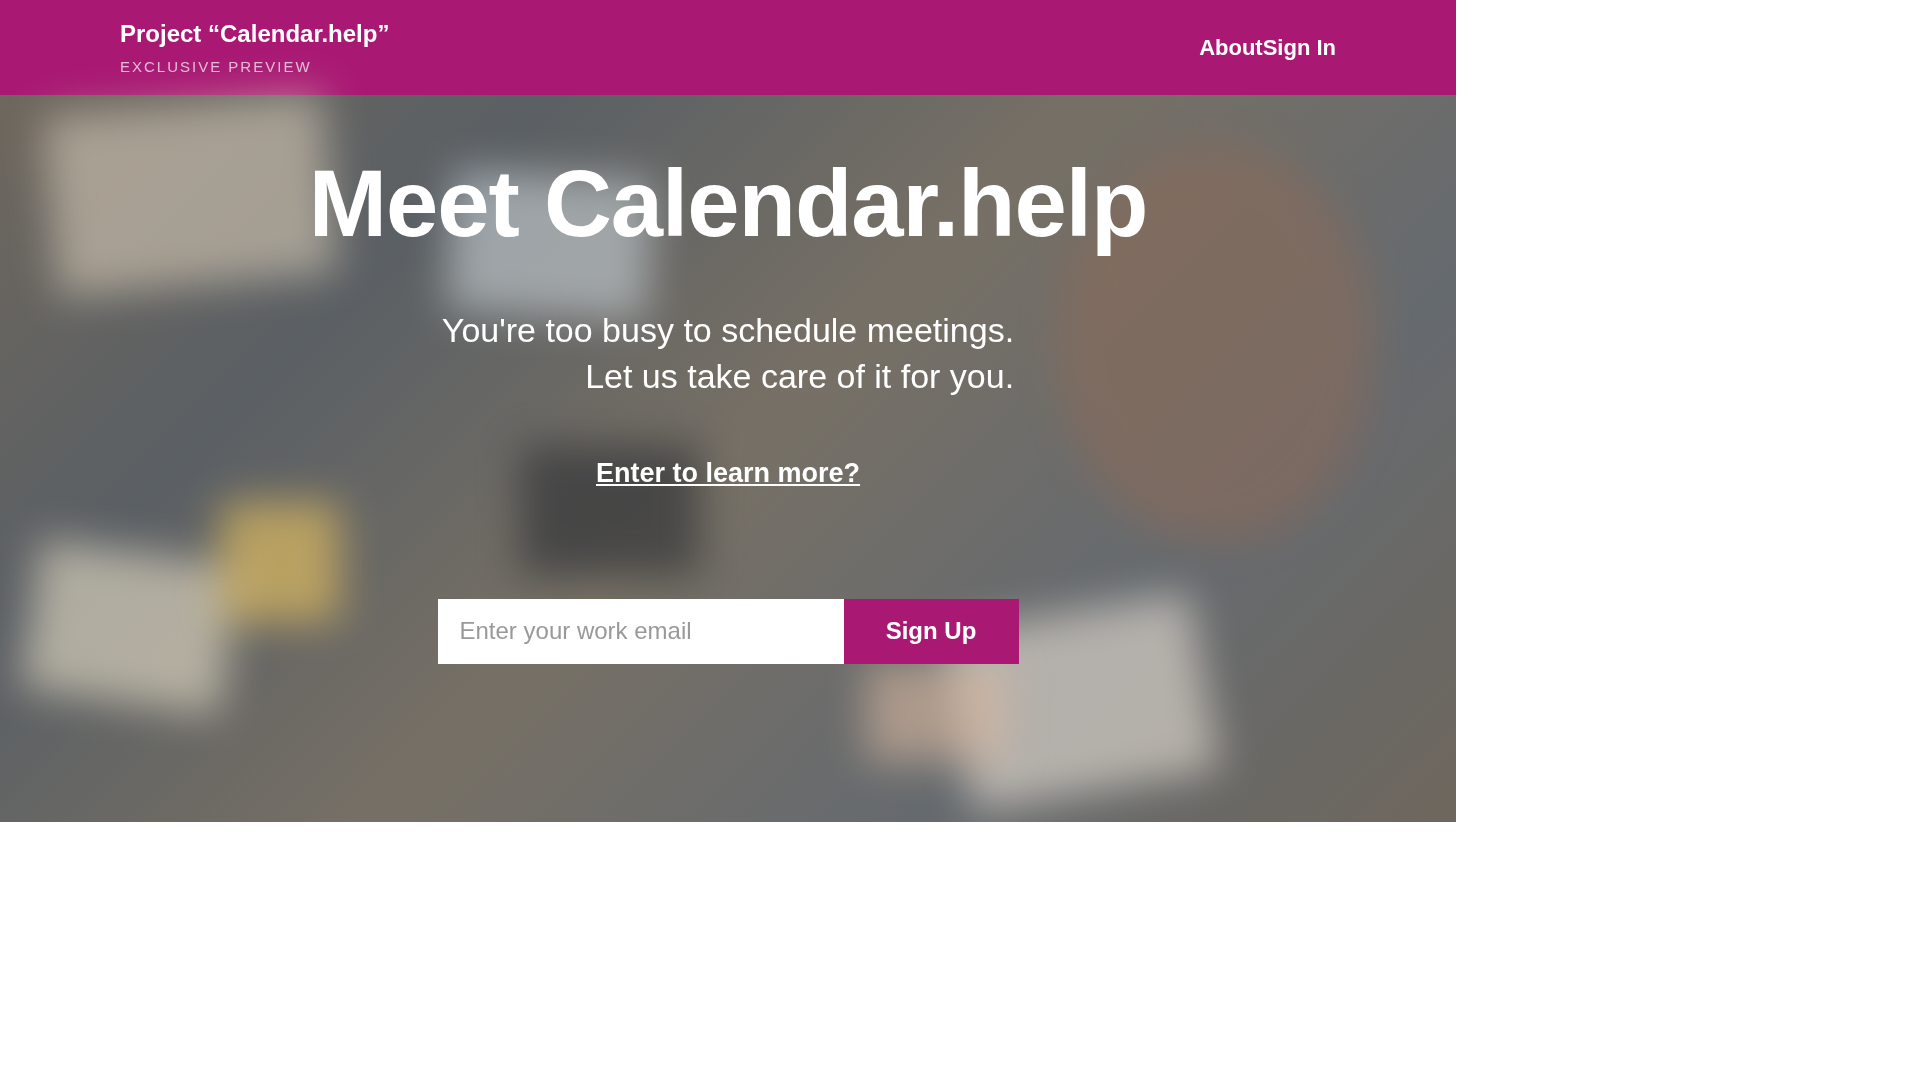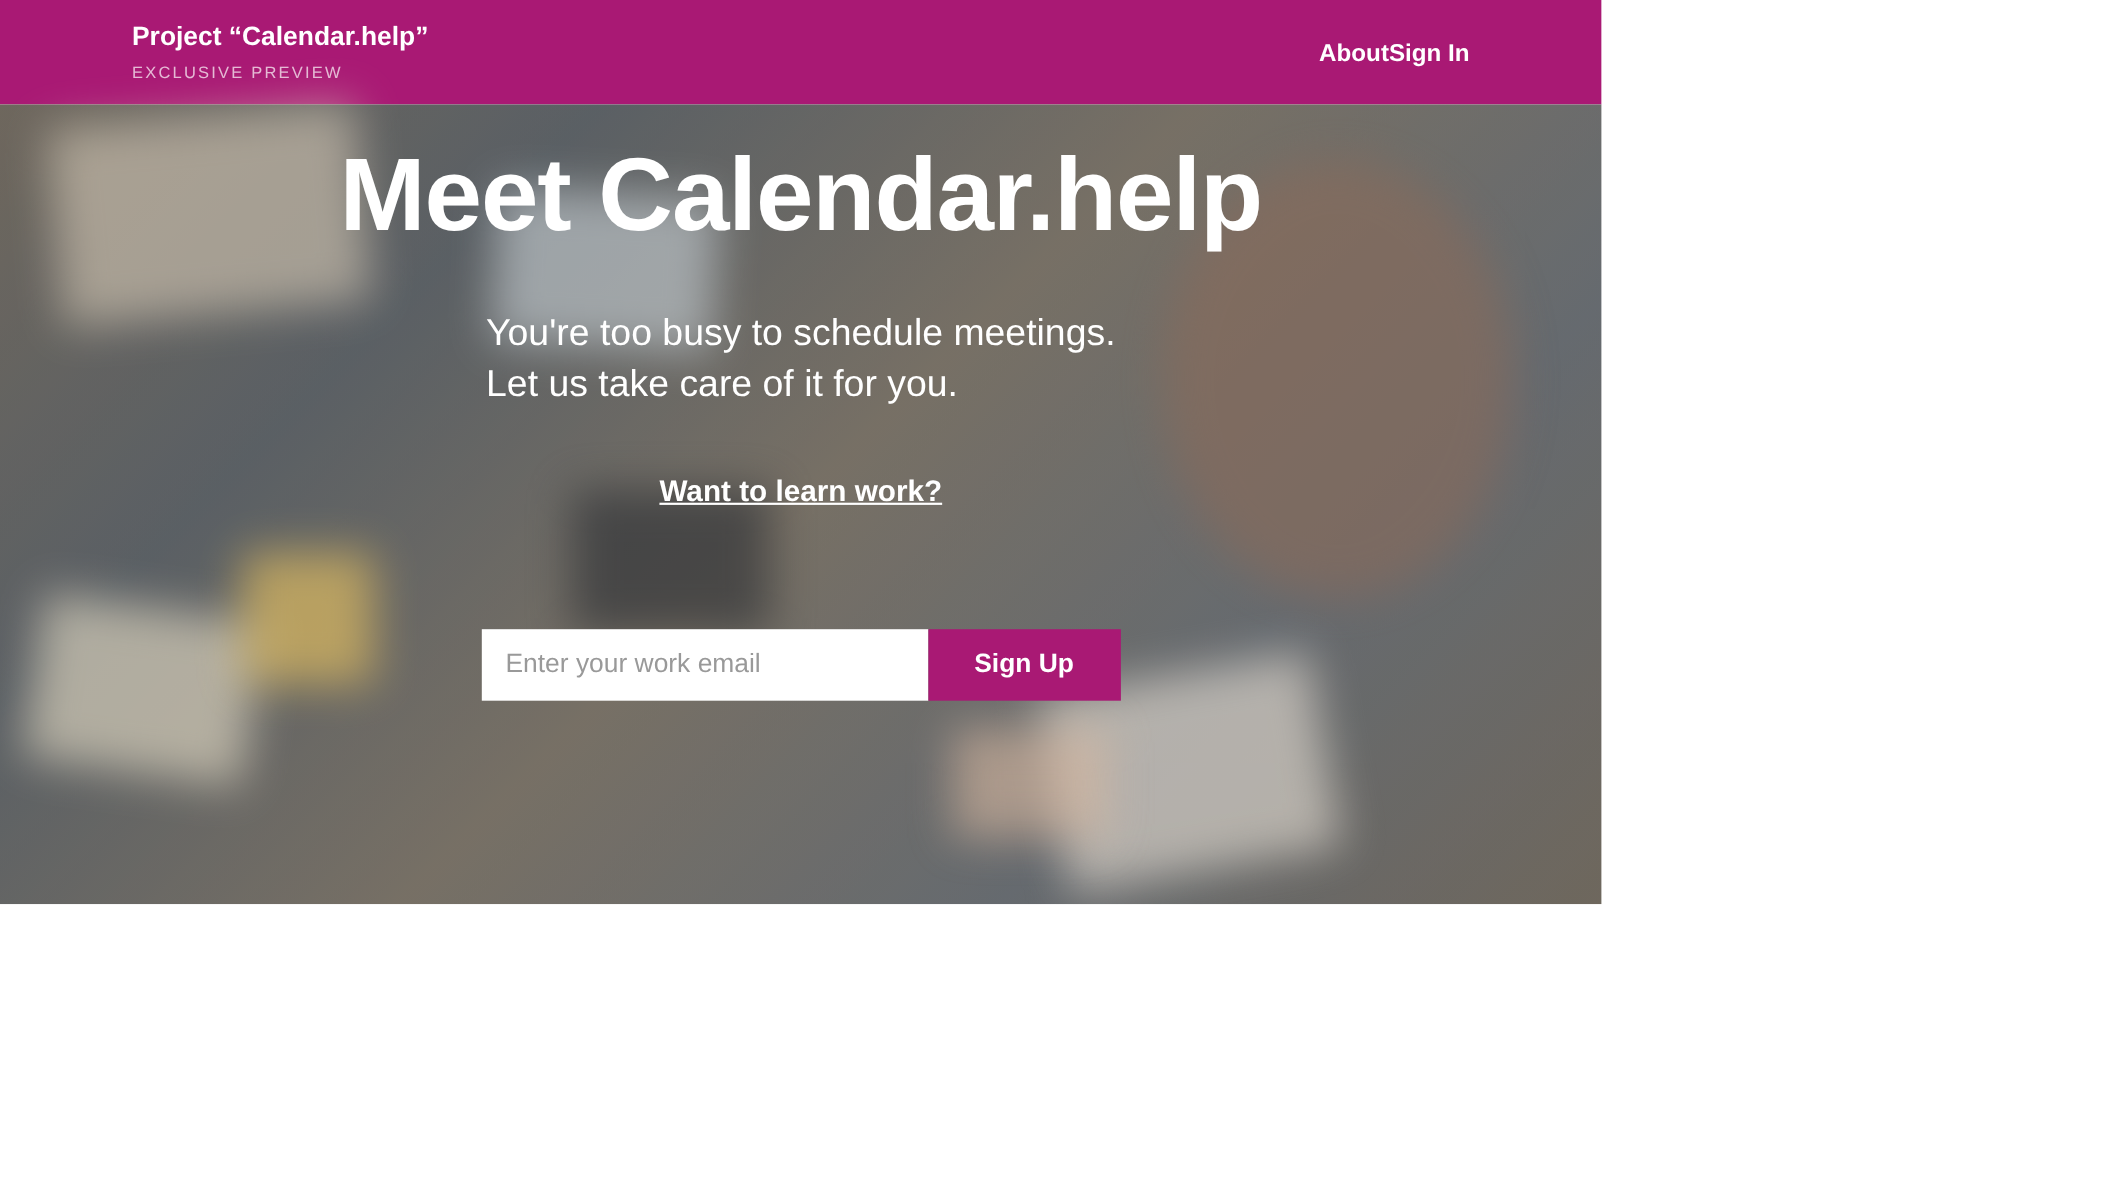--- a/index.html
+++ b/index.html
@@ -57,21 +57,21 @@
     .hero {
       position: relative;
       height: 727px;
       background: 
         linear-gradient(rgba(60, 65, 70, 0.45), rgba(60, 65, 70, 0.45)),
         linear-gradient(135deg, #a89b8a 0%, #8a9095 25%, #b5a896 50%, #9ba0a5 75%, #a89b8a 100%);
       background-blend-mode: multiply;
       display: flex;
       flex-direction: column;
       align-items: center;
-      padding-top: 28px;
+      padding-top: 55px;
     }
     
     
     .bg-shape {
       position: absolute;
       filter: blur(20px);
       opacity: 0.6;
     }
     
     .bg-shape-1 {
@@ -157,21 +157,21 @@
       color: white;
       font-size: 94px;
       font-weight: 600;
       letter-spacing: -1px;
     }
     
     .hero-subtitle {
       color: white;
       font-size: 34px;
       font-weight: 400;
-      text-align: left;
+      text-align: right;
       margin-top: 50px;
       line-height: 1.35;
     }
     
     .learn-more-link {
       color: white;
       font-size: 27px;
       font-weight: 600;
       text-decoration: underline;
       margin-top: 58px;
@@ -233,19 +233,19 @@
   <div class="bg-shape bg-shape-6"></div>
   <div class="bg-shape bg-shape-7"></div>
   <div class="bg-shape bg-shape-8"></div>
 
   <div class="hero-content">
     <h1 class="hero-title">Meet Calendar.help</h1>
     <p class="hero-subtitle">
       <span>You're too busy to schedule meetings.</span><br>
       <span>Let us take care of it for you.</span>
     </p>
-    <a class="learn-more-link">Want to learn work?</a>
+    <a class="learn-more-link">Enter to learn more?</a>
     <div class="signup-form">
       <input type="email" class="email-input" placeholder="Enter your work email" style="">
       <button class="signup-button">Sign Up</button>
     </div>
   </div>
 </section>
 
 </body></html>

